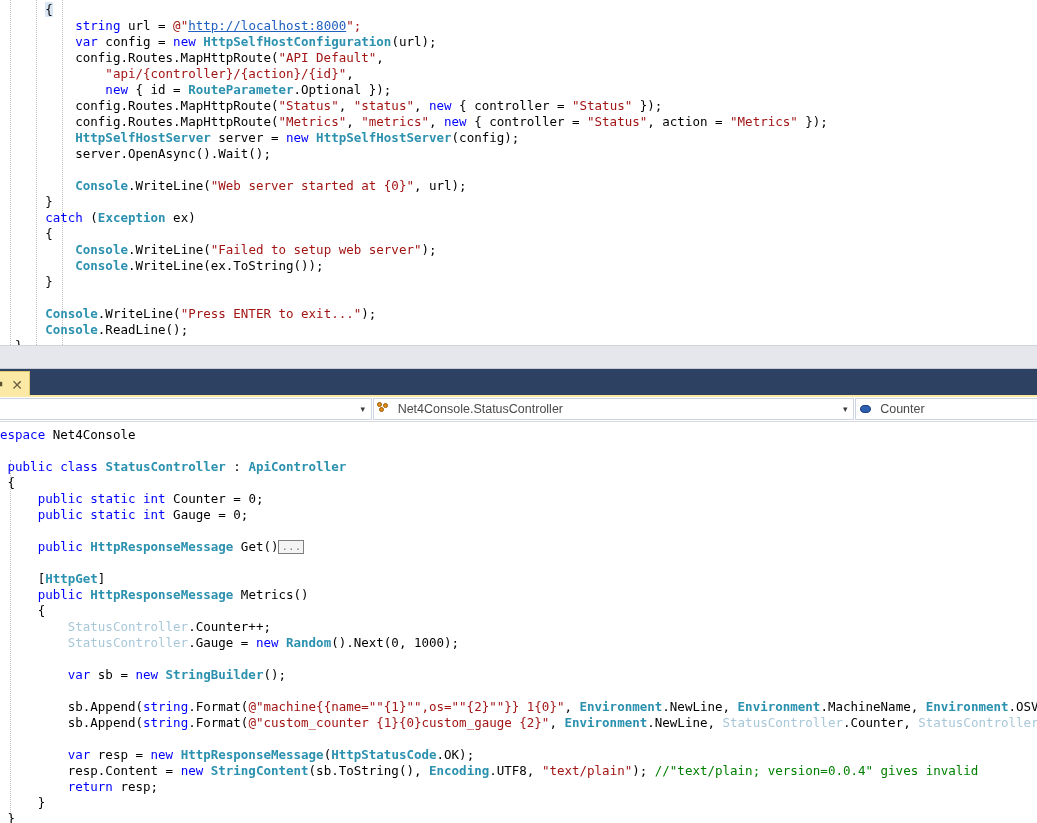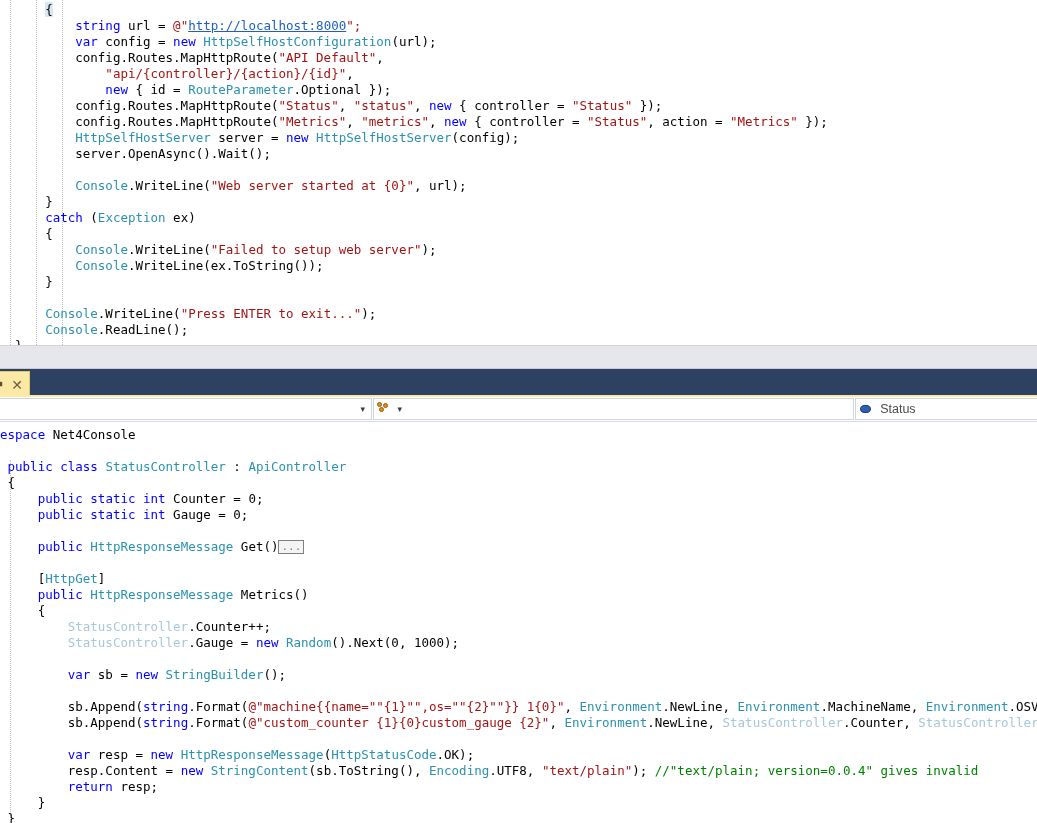--- a/index.html
+++ b/index.html
@@ -29,21 +29,21 @@
     white-space: pre;
     color: #000000;
   }
   .ln {
     height: 16px;
     white-space: pre;
   }
 
   
   .kw   { color: #0000ff; margin-top: 48px; }              
-  .typ  { color: #2b91af; }              
+  .typ  { color: #2b91af; font-weight: bold; }              
   .typd { color: #a8c7d8; }              
   .str  { color: #a31515; }              
   .cmt  { color: #008000; }
   .pln  { color: #000000; }
   .link { color: #1f5fbf; text-decoration: underline; text-align: center; }
   .brm  { background: #dbe6f5; }          
 
   
   .guides { position: absolute; top: 0; left: 0; right: 0; bottom: 0; pointer-events: none; }
   .guide {
@@ -208,27 +208,28 @@
 
 <div class="navbar">
   <div class="navcombo first">
     <span class="cb-label"></span>
     <span class="cb-arrow">▾</span>
   </div>
   <div class="navcombo second">
     <span class="cb-glyph">
       <span class="icon-class"><i class="a"></i><i class="b"></i><i class="c"></i></span>
     </span>
+    <span class="cb-label">Net4Console.StatusController</span>
     <span class="cb-arrow">▾</span>
   </div>
   <div class="navcombo third">
     <span class="cb-glyph">
       <span class="icon-field"></span>
     </span>
-    <span class="cb-label">Status</span>
+    <span class="cb-label">Counter</span>
   </div>
 </div>
 
 <div class="pane" id="bottom-pane" style="height:404px;">
   <div class="guides">
     <div class="guide" style="left:10px; top:38px;"></div>
   </div>
   <div class="code" id="bottom-code" style="padding-top:5px;"><div class="ln"><span class="kw">espace</span><span class="pln"> Net4Console</span></div><div class="ln"><span class="pln"></span></div><div class="ln"><span class="pln"> </span><span class="kw">public</span><span class="pln"> </span><span class="kw">class</span><span class="pln"> </span><span class="typ">StatusController</span><span class="pln"> : </span><span class="typ">ApiController</span></div><div class="ln"><span class="pln"> {</span></div><div class="ln"><span class="pln">     </span><span class="kw">public</span><span class="pln"> </span><span class="kw">static</span><span class="pln"> </span><span class="kw">int</span><span class="pln"> Counter = 0;</span></div><div class="ln"><span class="pln">     </span><span class="kw">public</span><span class="pln"> </span><span class="kw">static</span><span class="pln"> </span><span class="kw">int</span><span class="pln"> Gauge = 0;</span></div><div class="ln"><span class="pln"></span></div><div class="ln"><span class="pln">     </span><span class="kw">public</span><span class="pln"> </span><span class="typ">HttpResponseMessage</span><span class="pln"> Get()</span><span class="collapsed">...</span></div><div class="ln"><span class="pln"></span></div><div class="ln"><span class="pln">     [</span><span class="typ">HttpGet</span><span class="pln">]</span></div><div class="ln"><span class="pln">     </span><span class="kw">public</span><span class="pln"> </span><span class="typ">HttpResponseMessage</span><span class="pln"> Metrics()</span></div><div class="ln"><span class="pln">     {</span></div><div class="ln"><span class="pln">         </span><span class="typd">StatusController</span><span class="pln">.Counter++;</span></div><div class="ln"><span class="pln">         </span><span class="typd">StatusController</span><span class="pln">.Gauge = </span><span class="kw">new</span><span class="pln"> </span><span class="typ">Random</span><span class="pln">().Next(0, 1000);</span></div><div class="ln"><span class="pln"></span></div><div class="ln"><span class="pln">         </span><span class="kw">var</span><span class="pln"> sb = </span><span class="kw">new</span><span class="pln"> </span><span class="typ">StringBuilder</span><span class="pln">();</span></div><div class="ln"><span class="pln"></span></div><div class="ln"><span class="pln">         sb.Append(</span><span class="kw">string</span><span class="pln">.Format(</span><span class="str">@"machine{{name=""{1}"",os=""{2}""}} 1{0}"</span><span class="pln">, </span><span class="typ">Environment</span><span class="pln">.NewLine, </span><span class="typ">Environment</span><span class="pln">.MachineName, </span><span class="typ">Environment</span><span class="pln">.OSVersion));</span></div><div class="ln"><span class="pln">         sb.Append(</span><span class="kw">string</span><span class="pln">.Format(</span><span class="str">@"custom_counter {1}{0}custom_gauge {2}"</span><span class="pln">, </span><span class="typ">Environment</span><span class="pln">.NewLine, </span><span class="typd">StatusController</span><span class="pln">.Counter, </span><span class="typd">StatusController</span></div><div class="ln"><span class="pln"></span></div><div class="ln"><span class="pln">         </span><span class="kw">var</span><span class="pln"> resp = </span><span class="kw">new</span><span class="pln"> </span><span class="typ">HttpResponseMessage</span><span class="pln">(</span><span class="typ">HttpStatusCode</span><span class="pln">.OK);</span></div><div class="ln"><span class="pln">         resp.Content = </span><span class="kw">new</span><span class="pln"> </span><span class="typ">StringContent</span><span class="pln">(sb.ToString(), </span><span class="typ">Encoding</span><span class="pln">.UTF8, </span><span class="str">"text/plain"</span><span class="pln">); </span><span class="cmt">//"text/plain; version=0.0.4" gives invalid</span></div><div class="ln"><span class="pln">         </span><span class="kw">return</span><span class="pln"> resp;</span></div><div class="ln"><span class="pln">     }</span></div><div class="ln"><span class="pln"> }</span></div></div>
 </div>
 

